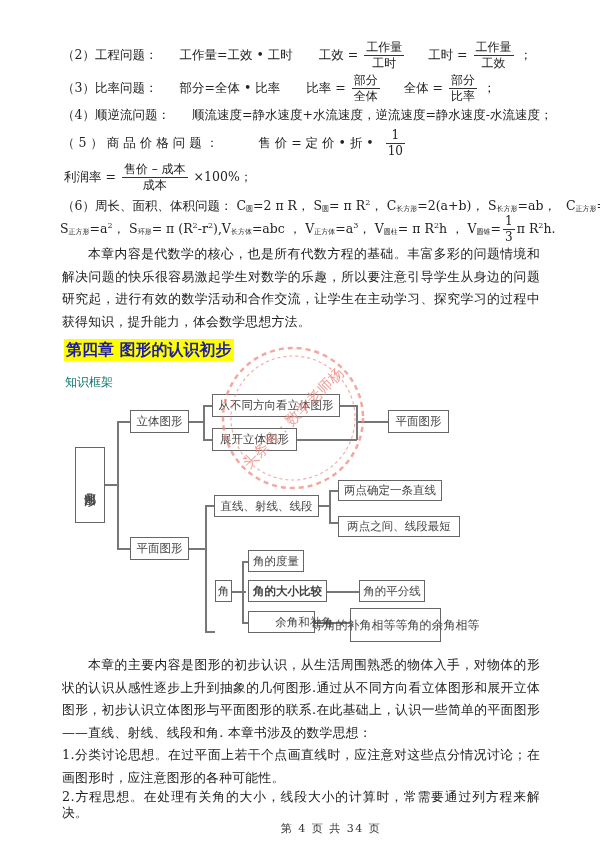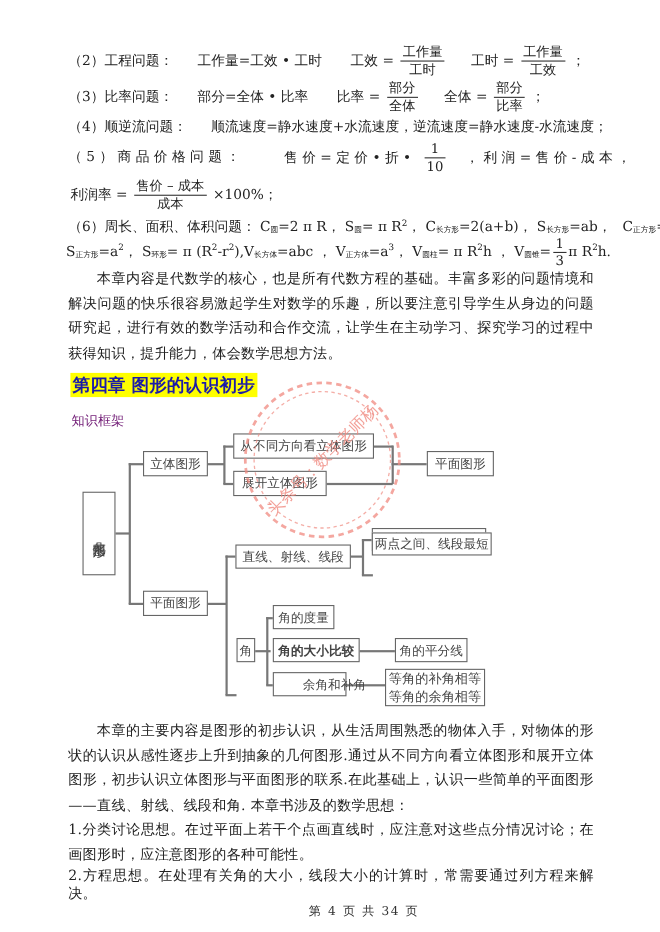--- a/index.html
+++ b/index.html
@@ -13,27 +13,27 @@
   .frac .num { display: block; border-bottom: 1px solid #333; padding: 0 2px; line-height: 15px; }
   .frac .den { display: block; padding: 0 2px; line-height: 15px; }
   .sub { font-size: 7px; vertical-align: -1px; }
   sup { font-size: 8px; }
   .para { position: absolute; left: 62px; width: 478px; line-height: 22.5px; font-size: 12.8px; letter-spacing: 0.3px; text-align: justify; }
   .chapter {
     position: absolute; left: 64px; top: 339px; background: #ffff00; color: #1c1ca8;
     font-family: "DejaVu Sans", "Liberation Sans", sans-serif; font-weight: bold; font-size: 16px;
     padding: 1px 2px; line-height: 20px;
   }
-  .framework { position: absolute; left: 65px; top: 374px; font-size: 12px; color: #701a75; }
+  .framework { position: absolute; left: 65px; top: 374px; font-size: 12px; color: #0f766e; }
   .box {
     position: absolute; border: 1.5px solid #666; background: #fff;
     font-family: "DejaVu Sans", "Liberation Sans", sans-serif; font-size: 11.5px; color: #444;
     display: flex; align-items: center; justify-content: center; box-sizing: border-box; white-space: nowrap;
   }
-  .vbox { flex-direction: column; line-height: 16px; font-size: 12px; text-align: right; }
+  .vbox { flex-direction: row; line-height: 16px; font-size: 12px; text-align: right; }
   .l { position: absolute; background: #777; }
   .footer { position: absolute; top: 795px; left: 0; width: 600px; text-align: center; font-size: 11px; letter-spacing: 1.5px; color: #333; }
   .watermark { position: absolute; left: 218px; top: 343px; width: 150px; height: 150px; pointer-events: none; }
 </style>
 </head>
 <body>
 
 <div class="line" style="top:40px;">
   <span>（2）工程问题：</span>
   <span style="margin-left:18px">工作量=工效 • 工时</span>
@@ -56,21 +56,20 @@
 
 <div class="line" style="top:107px;">
   <span>（4）顺逆流问题：</span>
   <span style="margin-left:18px">顺流速度=静水速度+水流速度，逆流速度=静水速度-水流速度；</span>
 </div>
 
 <div class="line" style="top:128px;">
   <span>（ 5 ） 商 品 价 格 问 题 ：</span>
   <span style="margin-left:36px">售 价 = 定 价 • 折 •</span>
   <span class="frac" style="margin-left:8px"><span class="num">1</span><span class="den">10</span></span>
-  <span style="margin-left:12px">， 利 润 = 售 价 - 成 本 ，</span>
 </div>
 <div class="line" style="top:162px; left:64px;">
   <span>利润率 =</span>
   <span class="frac"><span class="num">售价 – 成本</span><span class="den">成本</span></span>
   <span>×100%；</span>
 </div>
 
 <div class="line" style="top:195px;">
   <span>（6）周长、面积、体积问题：</span>
   <span>C</span><span class="sub">圆</span><span>=2 π R，</span>
@@ -124,21 +123,21 @@
   <div class="box vbox" style="left:75px; top:447px; width:30px; height:76px;">
     <span style="writing-mode: vertical-rl; letter-spacing:1px;">几何图形</span>
   </div>
   <div class="box" style="left:130px; top:410px; width:59px; height:23px;">立体图形</div>
   <div class="box" style="left:212px; top:394px; width:128px; height:23px;">从不同方向看立体图形</div>
   <div class="box" style="left:212px; top:428px; width:85px; height:23px;">展开立体图形</div>
   <div class="box" style="left:388px; top:410px; width:61px; height:23px;">平面图形</div>
   <div class="box" style="left:130px; top:537px; width:59px; height:23px;">平面图形</div>
   <div class="box" style="left:214px; top:495px; width:105px; height:22px;">直线、射线、线段</div>
   <div class="box" style="left:338px; top:480px; width:104px; height:21px;">两点确定一条直线</div>
-  <div class="box" style="left:338px; top:484px; width:109px; height:21px;">两点之间、线段最短</div>
+  <div class="box" style="left:338px; top:516px; width:122px; height:21px;">两点之间、线段最短</div>
   <div class="box" style="left:215px; top:580px; width:17px; height:22px;">角</div>
   <div class="box" style="left:248px; top:550px; width:56px; height:22px;">角的度量</div>
   <div class="box" style="left:248px; top:580px; width:79px; height:22px;font-weight:bold;">角的大小比较</div>
   <div class="box" style="left:359px; top:580px; width:66px; height:22px;">角的平分线</div>
   <div class="box" style="left:248px; top:611px; width:67px; height:22px;padding-left:45px;">余角和补角</div>
   <div class="box vbox" style="left:350px; top:608px; width:91px; height:34px;">
     <span>等角的补角相等</span>
     <span>等角的余角相等</span>
   </div>
 </div>

